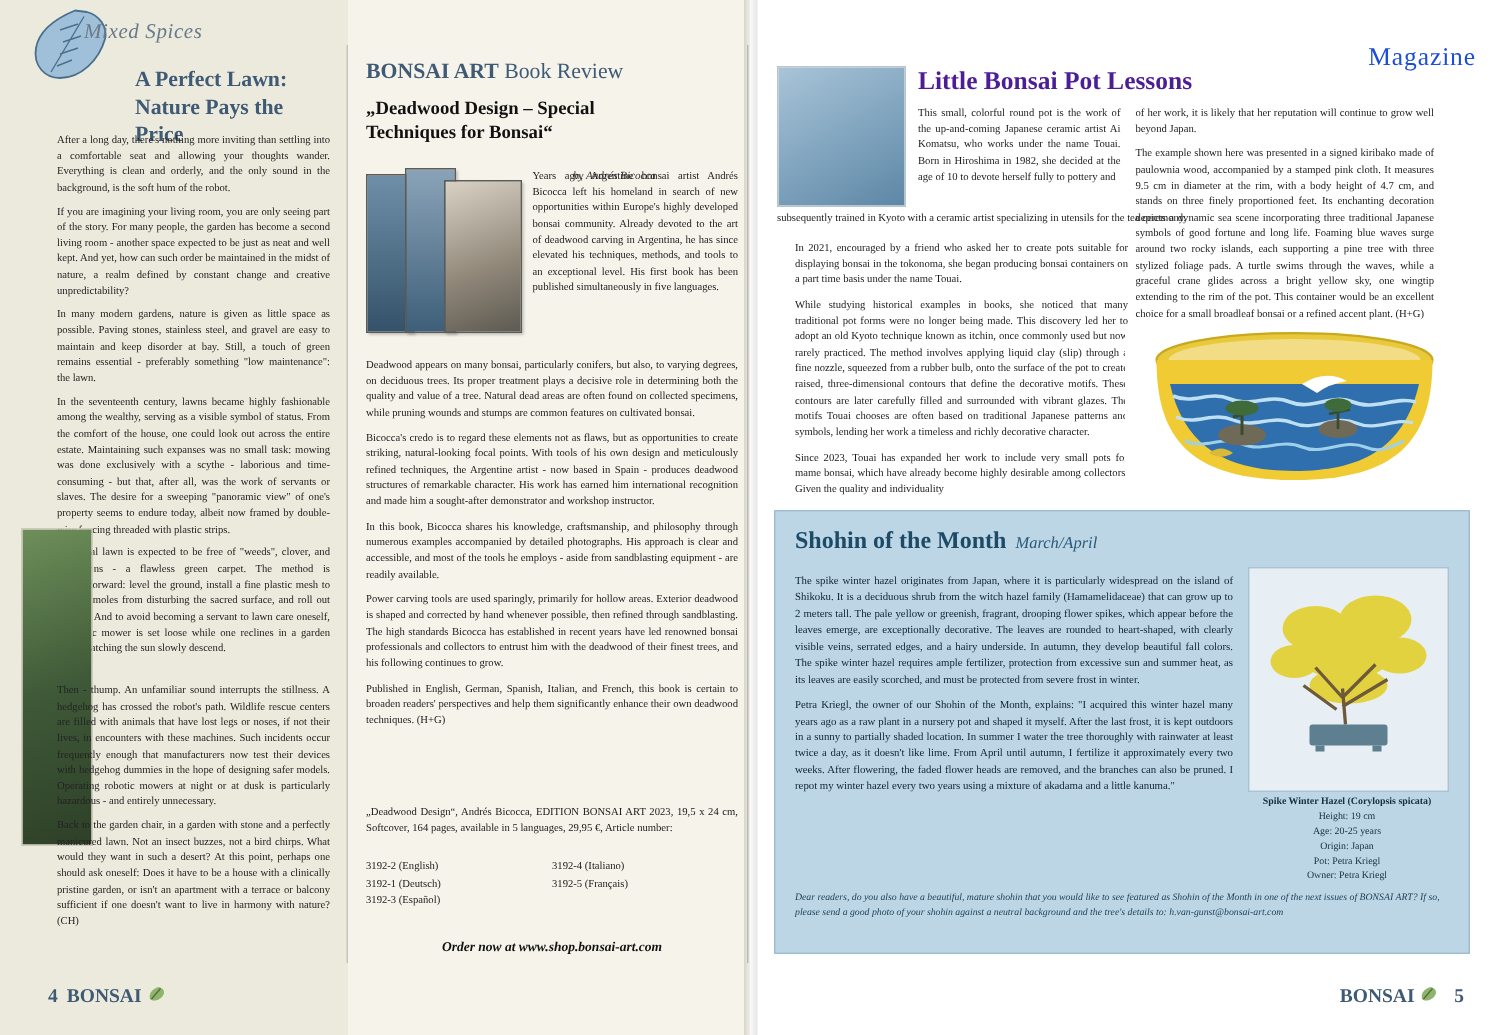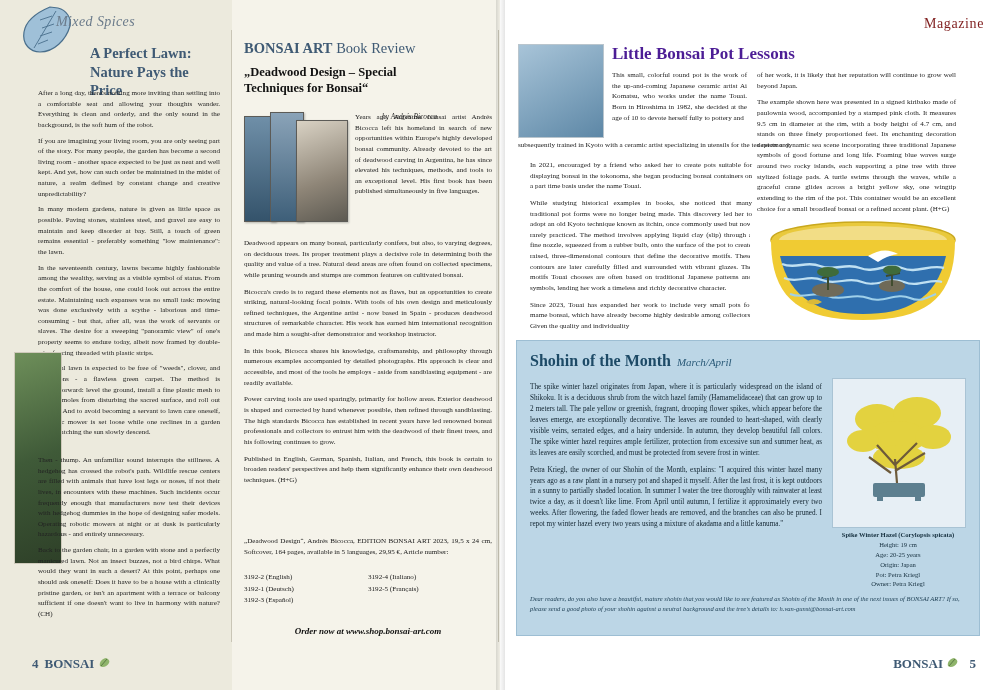--- a/index.html
+++ b/index.html
@@ -36,22 +36,22 @@
     position:absolute;left:496px;top:0;width:9px;height:690px;
     background:linear-gradient(90deg,rgba(0,0,0,0.12),rgba(0,0,0,0.02) 45%,rgba(0,0,0,0.10));
   }
 
   
   .hdr-spices{
     position:absolute;left:56px;top:14px;
     font-size:14px;color:#6a7a8a;font-style:italic;letter-spacing:.4px;
   }
   .hdr-magazine{
-    position:absolute;right:16px;top:16px;
-    font-size:14px;color:#7f1d1d;letter-spacing:.6px;
+    position:absolute;right:16px;top:28px;
+    font-size:17px;color:#1d4ed8;letter-spacing:.6px;
   }
 
   
   .leaf-logo{position:absolute;left:20px;top:4px;width:56px;height:52px;}
 
   
   .art-title{
     position:absolute;left:90px;top:44px;width:130px;
     font-size:14.5px;font-weight:bold;color:#3f5a74;line-height:1.28;
   }

